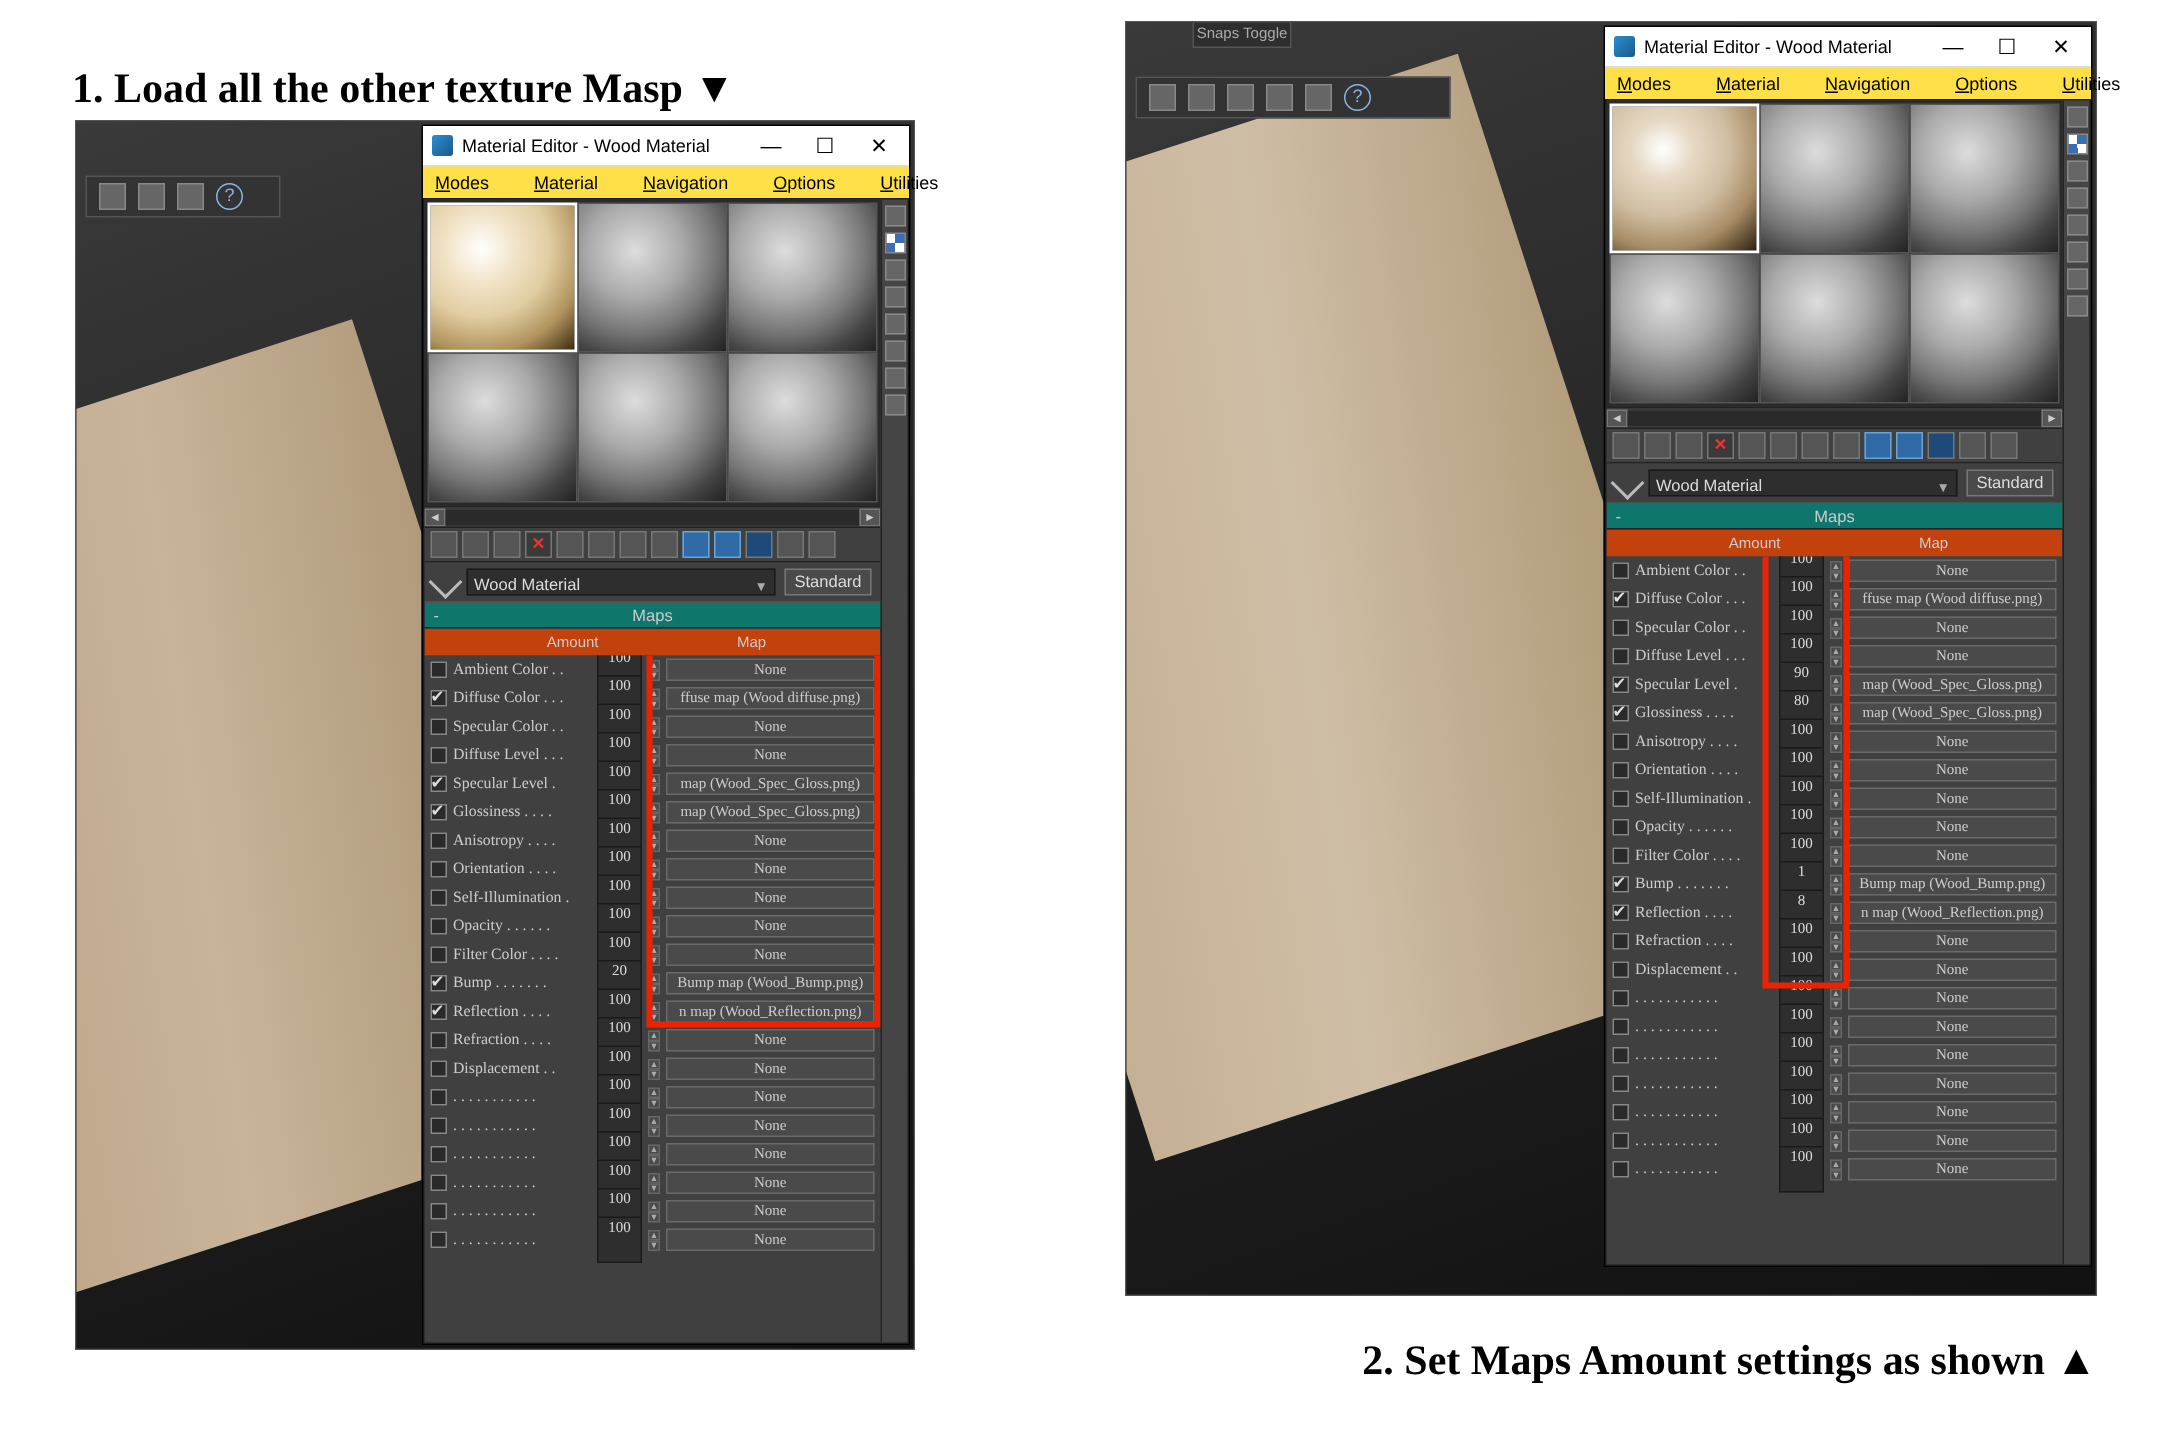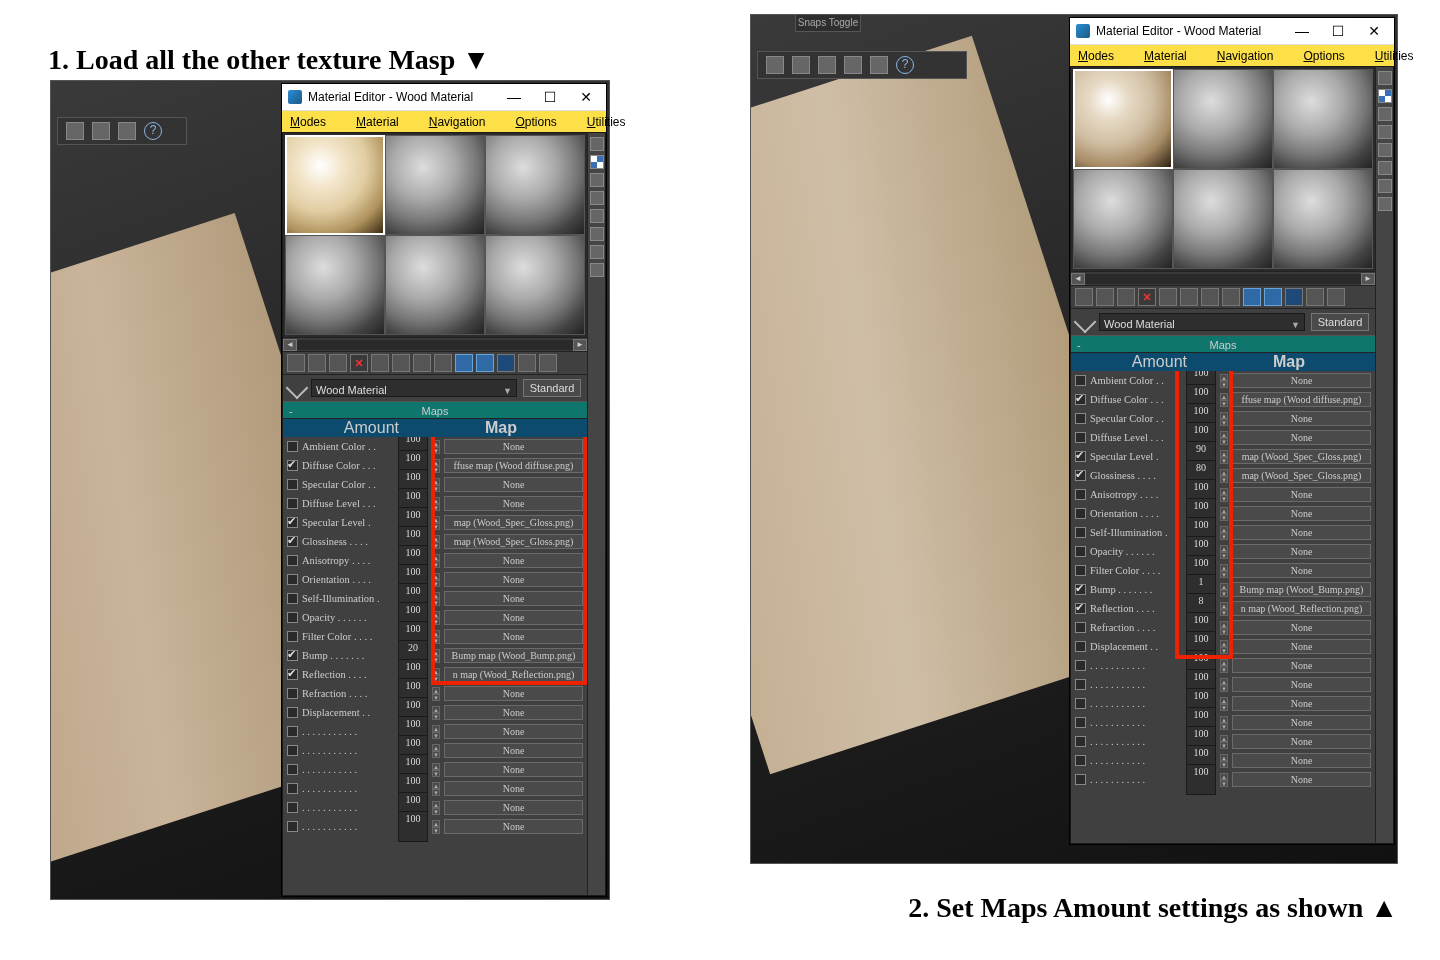--- a/index.html
+++ b/index.html
@@ -63,23 +63,23 @@
 
   .namerow { height: 26px; display: flex; align-items: center; gap: 6px; padding: 0 6px; background: #404040; }
   .eyedrop { width: 16px; height: 16px; transform: rotate(-45deg); border-left: 2px solid #bbb; border-bottom: 2px solid #bbb; }
   .matname { flex: 1; height: 18px; background: #2e2e2e; border: 1px solid #1a1a1a; color: #ddd; padding: 0 4px; font-size: 11px; display: flex; align-items: flex-end; justify-content: space-between; }
   .dd { font-size: 9px; color: #aaa; }
   .std-btn { width: 58px; height: 18px; background: #4a4a4a; border: 1px solid #777; color: #ddd; text-align: center; line-height: 16px; font-size: 11px; }
 
   .rollout-hdr { height: 18px; background: #0f766e; text-align: center; line-height: 18px; font-size: 11px; color: #ccc; border-top: 1px solid #555; border-bottom: 1px solid #222; position: relative; }
   .rollout-hdr::before { content: "-"; position: absolute; left: 6px; color: #ccc; }
 
-  .maps-hdrs { display: flex; height: 18px; font-size: 16px; color: #ccc; align-items: center; background: #0c4a6e; }
+  .maps-hdrs { display: flex; height: 18px; font-size: 10px; color: #ccc; align-items: center; background: #c2410c; }
   .maps-hdrs .h1 { width: 132px; text-align: right; padding-right: 16px; }
-  .maps-hdrs .h2 { flex: 1; text-align: center; font-weight: bold; }
+  .maps-hdrs .h2 { flex: 1; text-align: center; }
 
   .maps-rows { flex: 1; overflow: hidden; background: #404040; position: relative; }
   .mrow { display: flex; align-items: center; height: 19px; padding: 0 4px; gap: 4px; font-family: Liberation Serif, serif; }
   .chk { width: 11px; height: 11px; background: #2a2a2a; border: 1px solid #888; position: relative; flex-shrink: 0; }
   .chk.on::after { content: "✔"; position: absolute; left: -1px; top: -3px; font-size: 11px; color: #ddd; }
   .mlabel { width: 92px; font-size: 10.5px; color: #ccc; white-space: nowrap; overflow: hidden; }
   .amt { width: 30px; height: 31px; background: #2e2e2e; border: 1px solid #1a1a1a; color: #ddd; font-size: 10px; text-align: center; line-height: 13px; }
   .spin { width: 8px; display: flex; flex-direction: column; }
   .spin div { height: 7px; font-size: 6px; line-height: 6px; text-align: center; color: #aaa; background: #4a4a4a; border: 1px solid #666; }
   .mapbtn { flex: 1; height: 15px; background: #4a4a4a; border: 1px solid #6a6a6a; color: #ccc; font-size: 10px; text-align: center; line-height: 13px; overflow: hidden; white-space: nowrap; }

